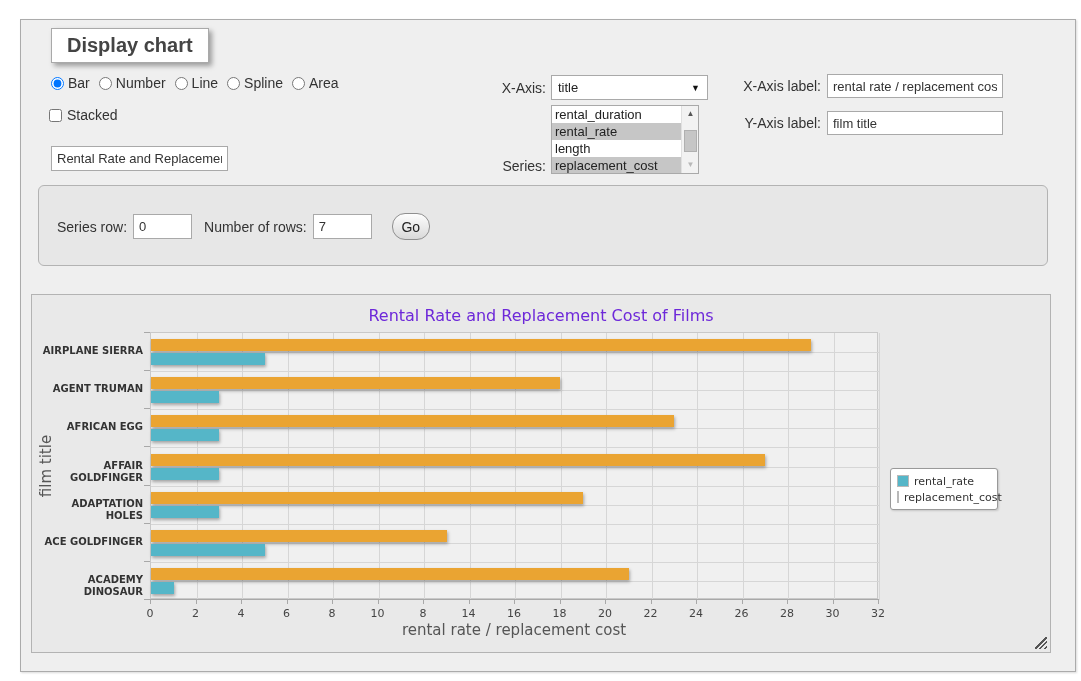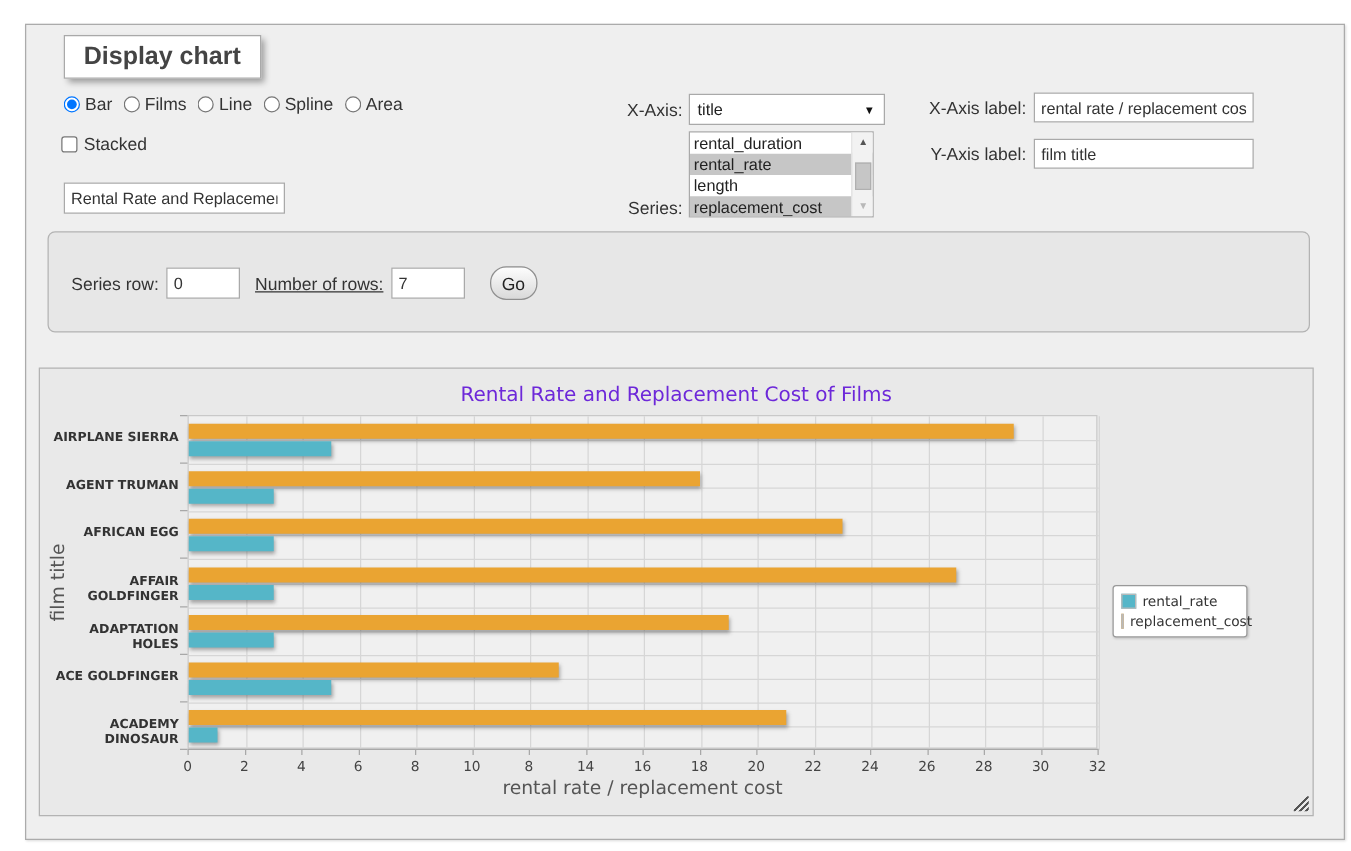--- a/index.html
+++ b/index.html
@@ -48,21 +48,21 @@
   #xaxislabel-input { position:absolute; left:806px; top:54px; width:176px; height:24px; }
   #yaxislabel-txt { position:absolute; left:700px; top:95px; width:100px; text-align:right; }
   #yaxislabel-input { position:absolute; left:806px; top:91px; width:176px; height:24px; }
 
   
   #pagination-panel { position:absolute; left:17px; top:165px; width:1010px; height:81px;
     background:#e7e7e7; border:1px solid #b3b3b3; border-radius:6px; }
   #pagination-inner { position:absolute; left:18px; top:27px; display:flex;
     align-items:center; font-size:14px; }
   #start-row-input { width:59px; height:25px; margin-left:6px; }
-  #numrows-label { margin-left:12px;text-decoration:underline; }
+  #numrows-label { margin-left:12px; }
   #numrows-input { width:59px; height:25px; margin-left:6px; }
   #go-button { margin-left:20px; width:38px; height:27px; border-radius:13px;
     border:1px solid #8f8f8f; background:linear-gradient(#fdfdfd,#d9d9d9);
     font-size:14px; color:#222; font-family:"Liberation Sans",sans-serif;
     cursor:pointer; }
 
   
   #chart-panel { position:absolute; left:10px; top:274px; width:1020px; height:359px;
     background:#e9e9e9; border:1px solid #b3b3b3; }
   #chart-title { position:absolute; left:0; top:11px; width:100%; text-align:center;
@@ -104,21 +104,21 @@
 <div id="fieldset">
   <div id="fieldset-legend">Display chart</div>
 
   <div id="chart-type-radios">
       <label>
         <input type="radio" name="ctype" checked="" style="">
         <span>Bar</span>
       </label>
       <label>
         <input type="radio" name="ctype" style="">
-        <span>Films</span>
+        <span>Number</span>
       </label>
       <label>
         <input type="radio" name="ctype" style="">
         <span>Line</span>
       </label>
       <label>
         <input type="radio" name="ctype" style="">
         <span>Spline</span>
       </label>
       <label>

